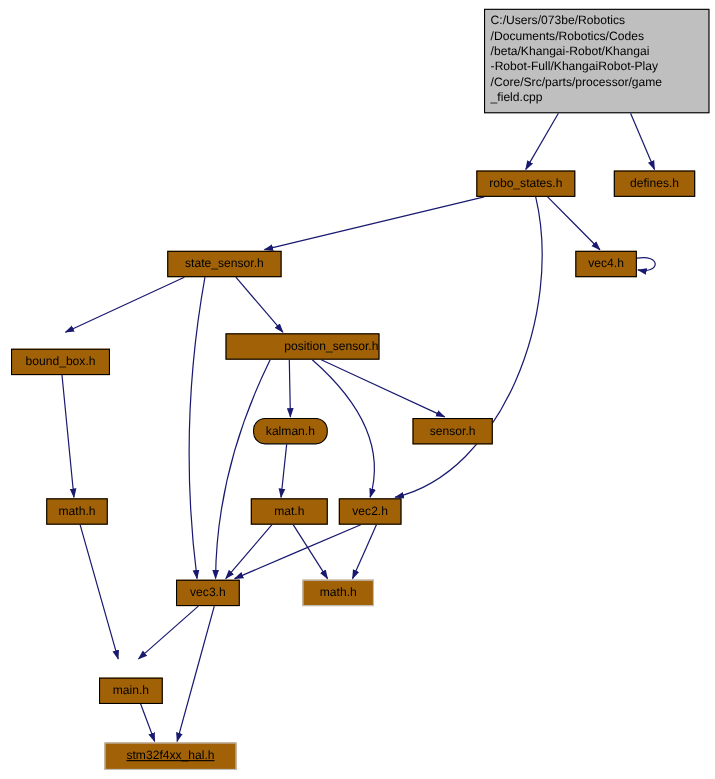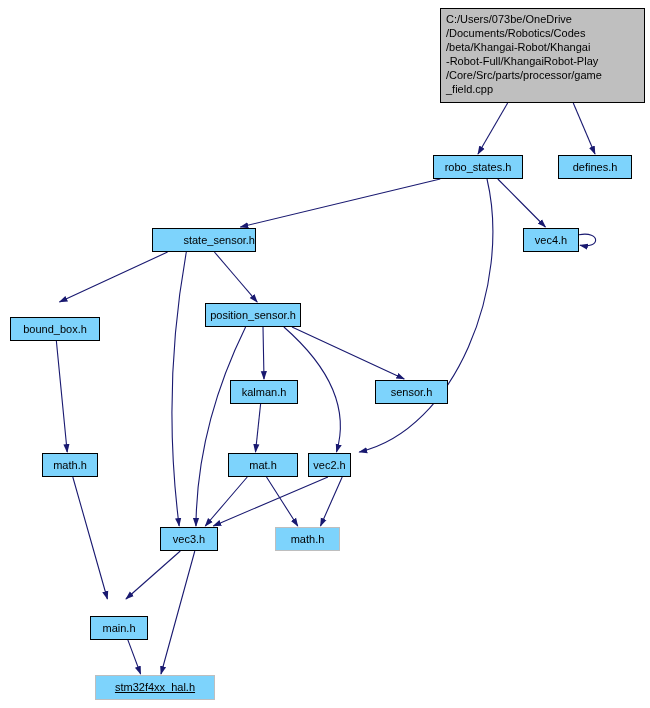--- a/index.html
+++ b/index.html
@@ -13,21 +13,21 @@
     overflow: hidden;
   }
   #edges {
     position: absolute;
     left: 0; top: 0;
     width: 650px; height: 708px;
     pointer-events: none;
   }
   .node {
     position: absolute;
-    background: #7dd3fc;
+    background: #a16207;
     border: 1px solid var(--node-border, #000000);
     font-size: 11px;
     color: #000000;
     text-align: center;
     line-height: 22px;
     height: 24px;
     white-space: nowrap;
     overflow: hidden;
     cursor: pointer;
   }
@@ -74,34 +74,34 @@
         <path d="M 247.25 477 C 233.24666666666667 493.3333333333333, 219.24333333333334 509.6666666666667, 205.24 526" fill="none" stroke="#191970" stroke-width="1.1" marker-end="url(#arrow)"></path>
         <path d="M 266.5 477 C 276.9166666666667 493.3333333333333, 287.3333333333333 509.6666666666667, 297.75 526" fill="none" stroke="#191970" stroke-width="1.1" marker-end="url(#arrow)"></path>
         <path d="M 327.95 477 C 289.75333333333333 493.3333333333333, 251.55666666666667 509.6666666666667, 213.36 526" fill="none" stroke="#191970" stroke-width="1.1" marker-end="url(#arrow)"></path>
         <path d="M 342.2 477 C 334.96666666666664 493.3333333333333, 327.73333333333335 509.6666666666667, 320.5 526" fill="none" stroke="#191970" stroke-width="1.1" marker-end="url(#arrow)"></path>
         <path d="M 180.3 551 C 162.18666666666667 567, 144.07333333333335 583, 125.96000000000001 599" fill="none" stroke="#191970" stroke-width="1.1" marker-end="url(#arrow)"></path>
         <path d="M 194.8 551 C 183.53333333333333 592, 172.26666666666668 633, 161 674" fill="none" stroke="#191970" stroke-width="1.1" marker-end="url(#arrow)"></path>
         <path d="M 121.9 624 C 128.13333333333333 640.6666666666666, 134.36666666666667 657.3333333333334, 140.6 674" fill="none" stroke="#191970" stroke-width="1.1" marker-end="url(#arrow)"></path>
       </g>
   </svg>
 
-  <div class="node main-node" style="left:440px;top:8px;width:205px;height:95px;">C:/Users/073be/OneDrive
+  <div class="node main-node" style="left:440px;top:8px;width:205px;height:95px;">C:/Users/073be/Robotics
 /Documents/Robotics/Codes
 /beta/Khangai-Robot/Khangai
 -Robot-Full/KhangaiRobot-Play
 /Core/Src/parts/processor/game
 _field.cpp</div>
   <div class="node" style="left:433px;top:155px;width:90px;">robo_states.h</div>
   <div class="node" style="left:558px;top:155px;width:74px;">defines.h</div>
   <div class="node" style="left:523px;top:228px;width:56px;">vec4.h</div>
-  <div class="node" style="left:152px;top:228px;width:104px;text-align:right;">state_sensor.h</div>
+  <div class="node" style="left:152px;top:228px;width:104px;">state_sensor.h</div>
   <div class="node" style="left:10px;top:317px;width:90px;">bound_box.h</div>
-  <div class="node" style="left:205px;top:303px;width:96px;">position_sensor.h</div>
-  <div class="node" style="left:230px;top:380px;width:68px;">kalman.h</div>
+  <div class="node" style="left:205px;top:303px;width:140px;text-align:right;">position_sensor.h</div>
+  <div class="node" style="left:230px;top:380px;width:68px;border-radius:11px;">kalman.h</div>
   <div class="node" style="left:375px;top:380px;width:73px;">sensor.h</div>
   <div class="node" style="left:228px;top:453px;width:70px;">mat.h</div>
-  <div class="node" style="left:308px;top:453px;width:43px;">vec2.h</div>
+  <div class="node" style="left:308px;top:453px;width:57px;">vec2.h</div>
   <div class="node" style="left:42px;top:453px;width:56px;">math.h</div>
   <div class="node" style="left:160px;top:527px;width:58px;">vec3.h</div>
   <div class="node external" style="left:275px;top:527px;width:65px;">math.h</div>
   <div class="node" style="left:90px;top:616px;width:58px;">main.h</div>
   <div class="node external" style="left:95px;top:675px;width:120px;height:25px;text-decoration:underline;">stm32f4xx_hal.h</div>
 </div>
 
 </body></html>

